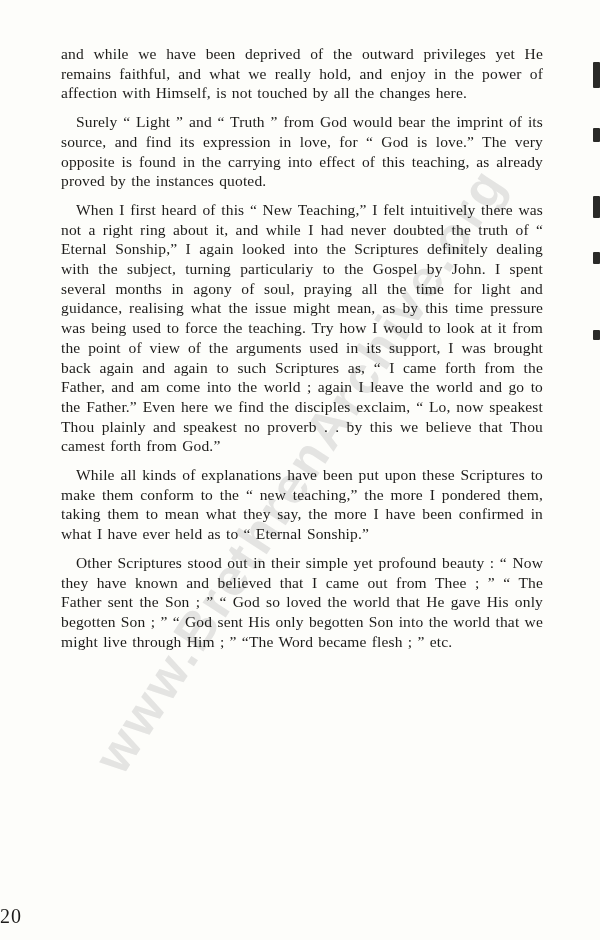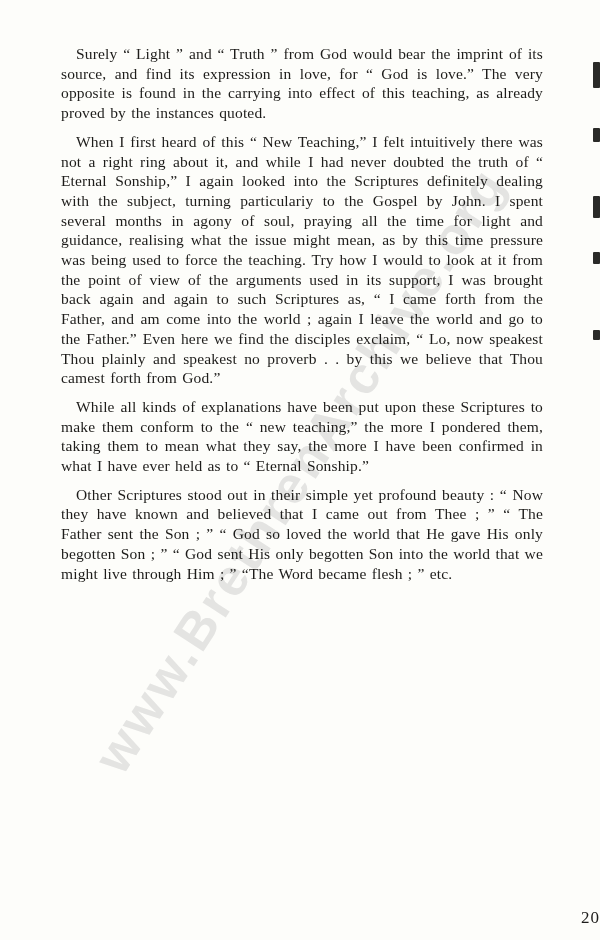--- a/index.html
+++ b/index.html
@@ -48,22 +48,22 @@
       word-spacing: 1.2px;
     }
     .para.first {
       text-indent: 0;
     }
     .page-number {
       position: absolute;
       bottom: 12px;
       left: 0;
       right: 0;
-      text-align: right;
-      font-size: 17px;
+      text-align: left;
+      font-size: 20px;
       letter-spacing: 1px;
       z-index: 2;
     }
     
     .edge-artifact {
       position: absolute;
       right: 0;
       width: 7px;
       background: #2a2a28;
       z-index: 3;
@@ -76,20 +76,21 @@
     .ea-5 { top: 330px; height: 10px; }
   </style>
 </head>
 <body>
 
 <div class="page">
 
   <div class="watermark">www.BrethrenArchive.org</div>
 
   <div class="text-block">
+    <p class="para first">and while we have been deprived of the outward privileges yet He remains faithful, and what we really hold, and enjoy in the power of affection with Himself, is not touched by all the changes here.</p>
     <p class="para">Surely “ Light ” and “ Truth ” from God would bear the imprint of its source, and find its expression in love, for “ God is love.”  The very opposite is found in the carrying into effect of this teaching, as already proved by the instances quoted.</p>
     <p class="para">When I first heard of this “ New Teaching,” I felt intuitively there was not a right ring about it, and while I had never doubted the truth of “ Eternal Sonship,” I again looked into the Scriptures definitely dealing with the subject, turning particulariy to the Gospel by John.  I spent several months in agony of soul, praying all the time for light and guidance, realising what the issue  might mean, as by this time pressure was being used to force the teaching.  Try how I would to look at it from the point of view of the arguments used in its support, I was brought back again and again to such Scriptures as, “ I came forth from the Father, and am come into the world ; again I leave the world and go to the Father.”  Even here we find the disciples exclaim, “ Lo, now speakest Thou plainly and speakest no proverb . .  by this we believe that Thou camest forth from God.”</p>
     <p class="para">While all kinds of explanations have been put upon these Scriptures to make them conform to the “ new teaching,” the more I pondered them, taking them to mean  what they say, the more I  have been confirmed in what I have ever held as to “ Eternal Sonship.”</p>
     <p class="para">Other Scriptures stood out in their simple yet profound beauty :  “ Now they have known and believed that I came out from Thee ; ”  “ The Father sent the Son ; ” “ God so loved the world that He gave His only begotten Son ; ”  “ God sent His only begotten Son into the world that we might live through Him ; ” “The Word became flesh ; ”  etc.</p>
   </div>
 
   <div class="page-number">20</div>
 
   <span class="edge-artifact ea-1"></span>
   <span class="edge-artifact ea-2"></span>

